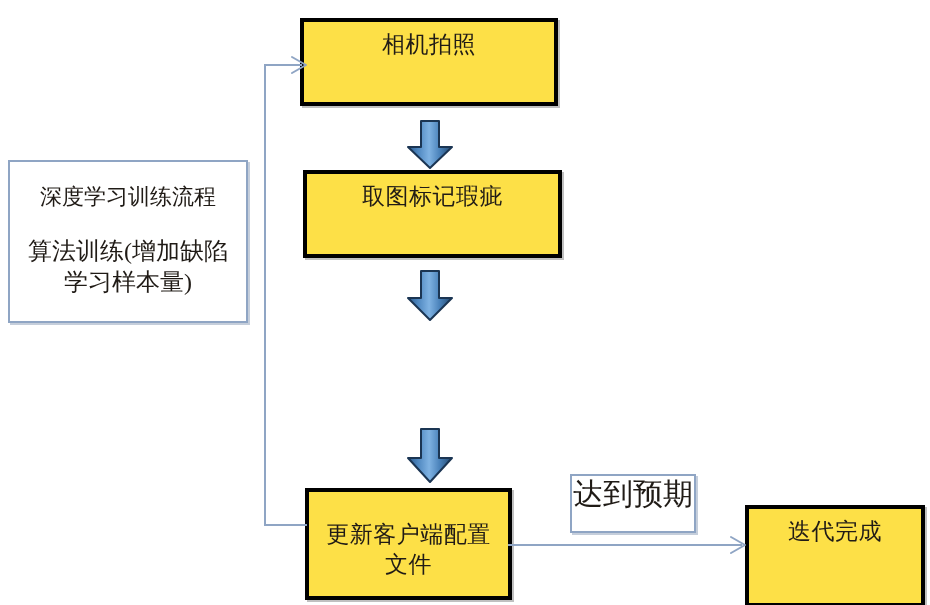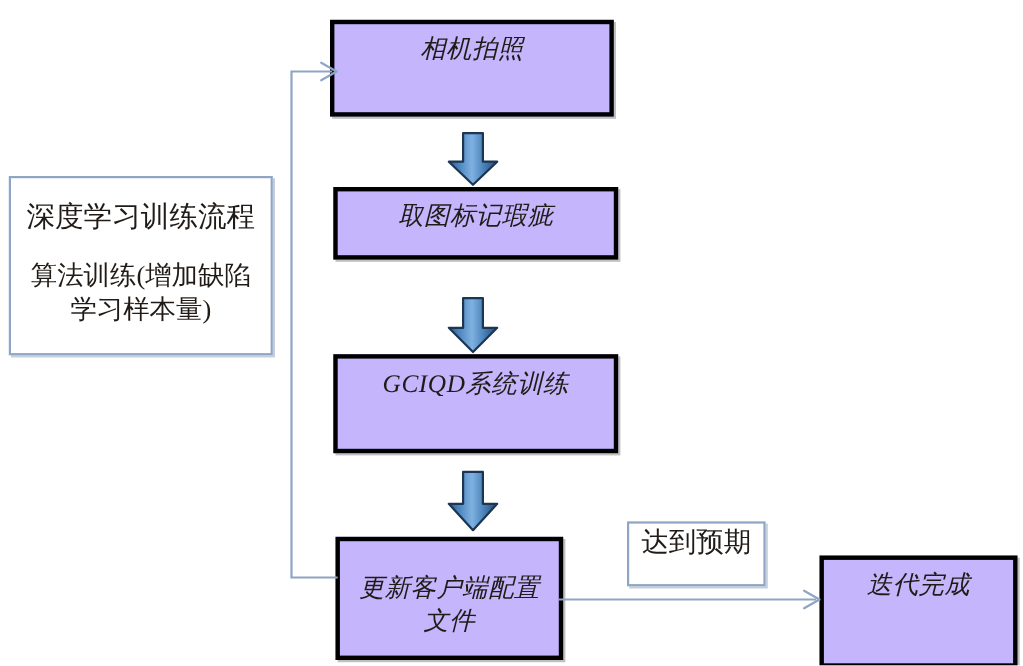--- a/index.html
+++ b/index.html
@@ -16,24 +16,23 @@
     width: 930px;
     height: 605px;
     background: #ffffff;
     overflow: hidden;
   }
 
   
   .box {
     position: absolute;
     box-sizing: border-box;
-    background: #c4b5fd;
+    background: #fde047;
     border: 4px solid #000000;
     box-shadow: 2px 2px 0 0 rgba(140,140,140,0.55);
-    font-style: italic;
   }
   .box .label {
     display: block;
     width: 100%;
     text-align: center;
     color: #201b16;
     font-size: 23px;
     line-height: 30px;
     letter-spacing: 0.5px;
     white-space: pre-line;
@@ -47,30 +46,30 @@
     box-sizing: border-box;
     background: #ffffff;
     border: 2px solid #8fa5c4;
     box-shadow: 2px 2px 0 0 rgba(150,165,190,0.55);
   }
   .notebox .label {
     display: block;
     width: 100%;
     text-align: center;
     color: #201b16;
-    font-size: 25px;
+    font-size: 30px;
     line-height: 36px;
     white-space: pre-line;
   }
 
   
   #info-panel .line1 {
     display: block;
     text-align: center;
-    font-size: 26px;
+    font-size: 22px;
     line-height: 30px;
     color: #201b16;
     margin-top: 20px;
   }
   #info-panel .line2 {
     display: block;
     text-align: center;
     font-size: 24px;
     line-height: 31px;
     color: #201b16;
@@ -106,42 +105,39 @@
           <stop offset="22%" stop-color="#4d86bf"></stop>
           <stop offset="48%" stop-color="#7fb2e2"></stop>
           <stop offset="72%" stop-color="#4a82ba"></stop>
           <stop offset="100%" stop-color="#24496f"></stop>
         </linearGradient>
       </defs>
       <path d="M19,1 L37,1 L37,27 L50,27 L28,48 L6,27 L19,27 Z" fill="url(#ag1)" stroke="#1b3553" stroke-width="2" stroke-linejoin="round"></path>
     </svg>
   </div>
 
-  <div class="box top-text" id="node-mark" style="left:303px; top:170px; width:259px; height:66px;">
+  <div class="box top-text" id="node-mark" style="left:303px; top:170px; width:259px; height:88px;">
     <span class="label">取图标记瑕疵</span>
   </div>
 
   <div class="connector" style="left:402px; top:270px; width:56px; height:52px;">
     <svg width="56" height="52" viewBox="0 0 56 52">
       <defs>
         <linearGradient id="ag2" x1="0" y1="0" x2="1" y2="0">
           <stop offset="0%" stop-color="#2d5a8c"></stop>
           <stop offset="22%" stop-color="#4d86bf"></stop>
           <stop offset="48%" stop-color="#7fb2e2"></stop>
           <stop offset="72%" stop-color="#4a82ba"></stop>
           <stop offset="100%" stop-color="#24496f"></stop>
         </linearGradient>
       </defs>
       <path d="M19,1 L37,1 L37,28 L50,28 L28,50 L6,28 L19,28 Z" fill="url(#ag2)" stroke="#1b3553" stroke-width="2" stroke-linejoin="round"></path>
     </svg>
   </div>
 
-  <div class="box top-text" id="node-train" style="left:303px; top:322px; width:259px; height:90px;">
-    <span class="label">GCIQD系统训练</span>
-  </div>
 
   <div class="connector" style="left:402px; top:428px; width:56px; height:56px;">
     <svg width="56" height="56" viewBox="0 0 56 56">
       <defs>
         <linearGradient id="ag3" x1="0" y1="0" x2="1" y2="0">
           <stop offset="0%" stop-color="#2d5a8c"></stop>
           <stop offset="22%" stop-color="#4d86bf"></stop>
           <stop offset="48%" stop-color="#7fb2e2"></stop>
           <stop offset="72%" stop-color="#4a82ba"></stop>
           <stop offset="100%" stop-color="#24496f"></stop>

